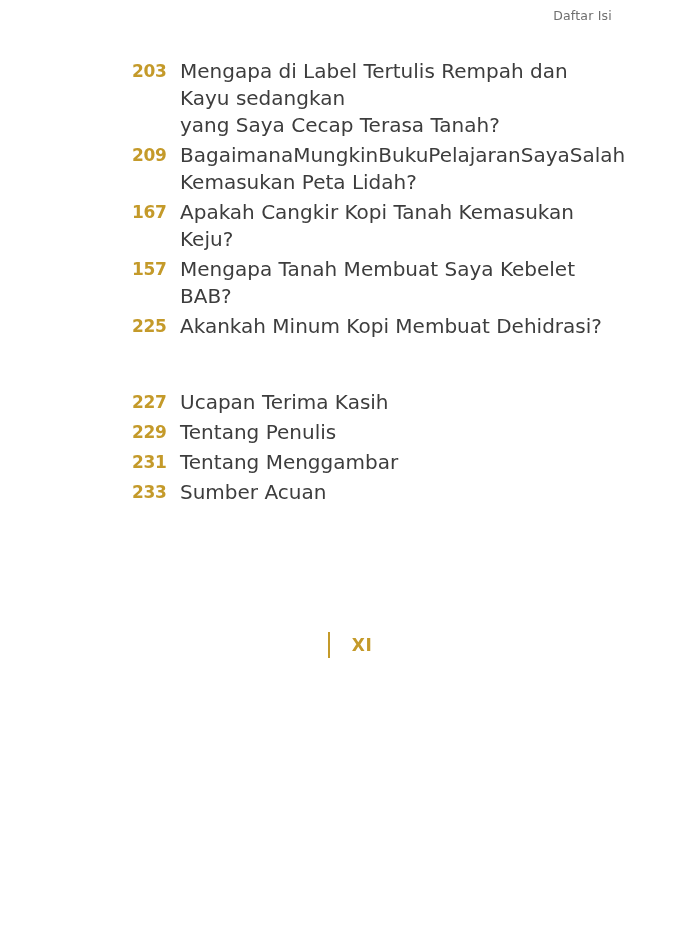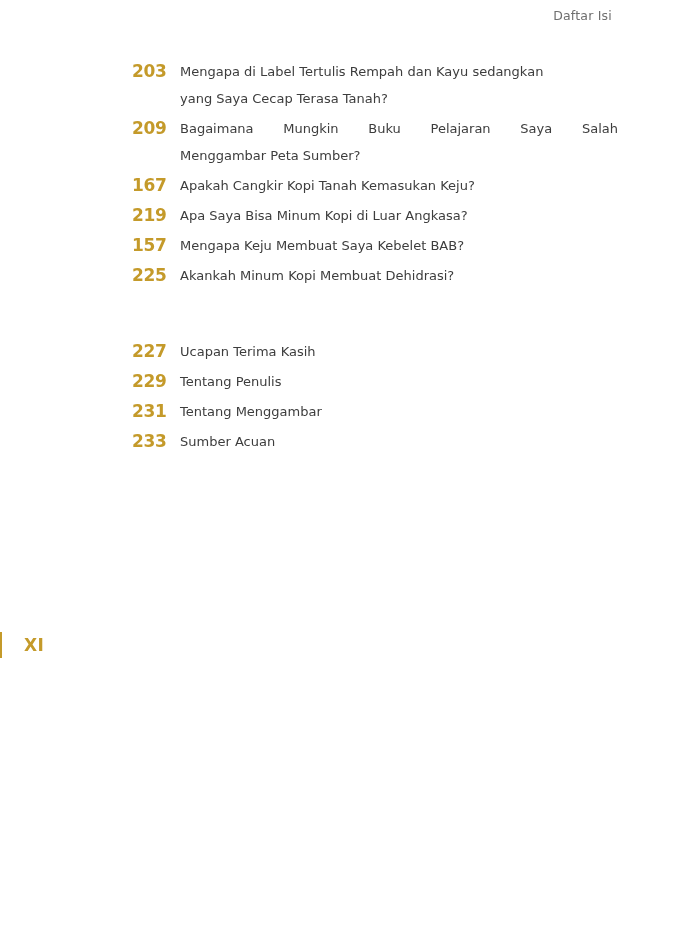--- a/index.html
+++ b/index.html
@@ -55,21 +55,21 @@
     box-sizing: border-box;
     color: #c49a2a;
     font-weight: bold;
     font-size: 17px;
     line-height: 27px;
     font-family: "DejaVu Sans", sans-serif;
     letter-spacing: -0.3px;
   }
   .title {
     flex: 1;
-    font-size: 13px;
+    font-size: 20px;
     line-height: 27px;
     color: #3d3d3d;
     font-family: "DejaVu Sans", sans-serif;
   }
   .title.justify {
     text-align: justify;
   }
   .title.justify > span.lastline {
     display: block;
     text-align: left;
@@ -78,20 +78,21 @@
     display: flex;
     justify-content: space-between;
     width: 100%;
   }
   .folio {
     position: absolute;
     left: 0;
     right: 0;
     bottom: 22px;
     display: flex;
+    justify-content: center;
     align-items: center;
   }
   .folio-rule {
     width: 2px;
     height: 26px;
     background: #c49a2a;
     margin-right: 22px;
   }
   .folio-num {
     color: #c49a2a;
@@ -126,37 +127,33 @@
         <div class="num">209</div>
         <div class="title justify">
           <span class="justify-line">
             <span>Bagaimana</span>
             <span>Mungkin</span>
             <span>Buku</span>
             <span>Pelajaran</span>
             <span>Saya</span>
             <span>Salah</span>
           </span>
-          <span class="lastline">Menggambar Peta Sumber?</span>
+          <span class="lastline">Kemasukan Peta Lidah?</span>
         </div>
       </div>
 
       <div class="entry">
         <div class="num">167</div>
         <div class="title">Apakah Cangkir Kopi Tanah Kemasukan Keju?</div>
       </div>
 
-      <div class="entry">
-        <div class="num">219</div>
-        <div class="title">Apa Saya Bisa Minum Kopi di Luar Angkasa?</div>
-      </div>
 
       <div class="entry">
         <div class="num">157</div>
-        <div class="title">Mengapa Keju Membuat Saya Kebelet BAB?</div>
+        <div class="title">Mengapa Tanah Membuat Saya Kebelet BAB?</div>
       </div>
 
       <div class="entry">
         <div class="num">225</div>
         <div class="title">Akankah Minum Kopi Membuat Dehidrasi?</div>
       </div>
 
     </div>
 
     <div class="group-gap"></div>

